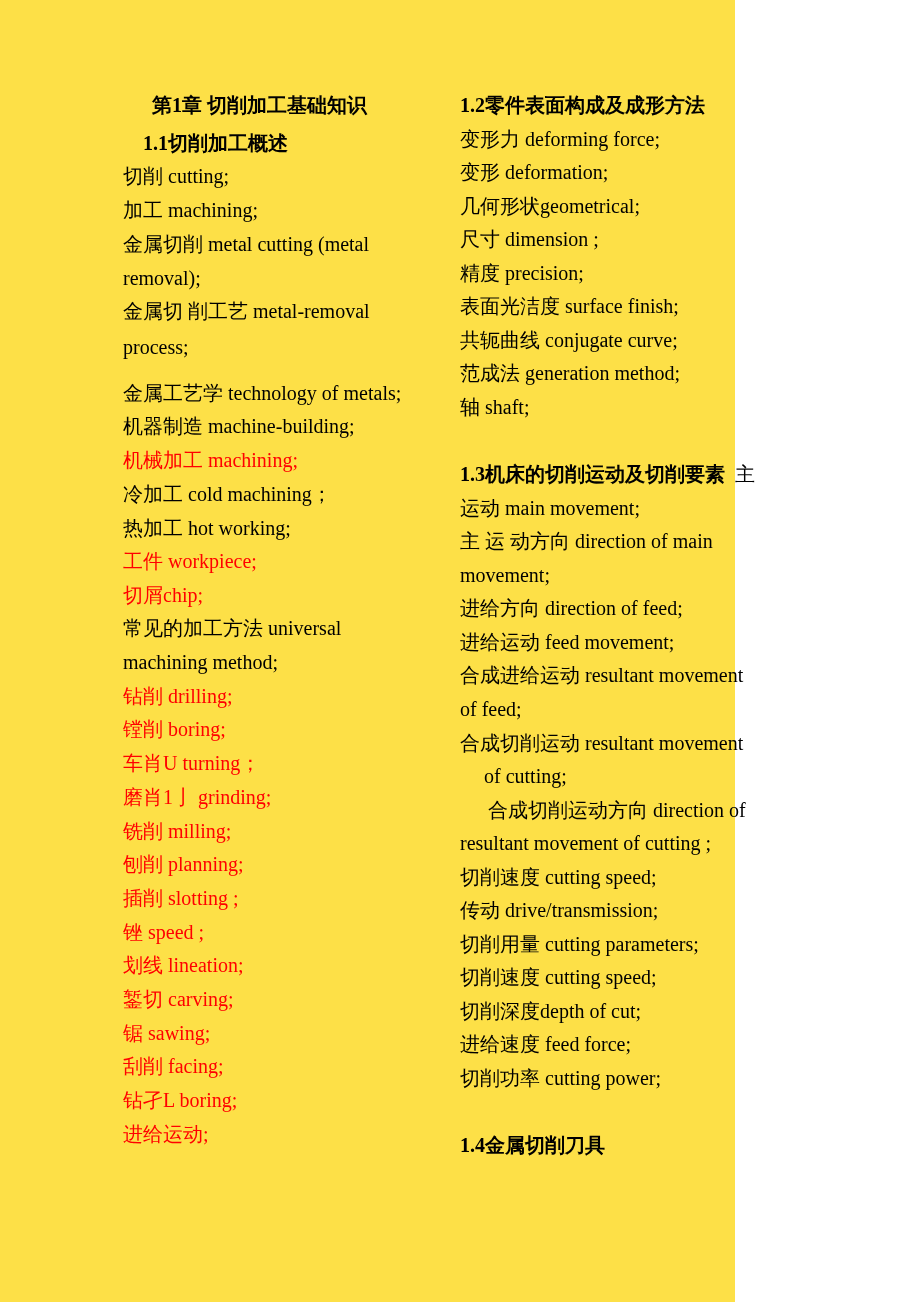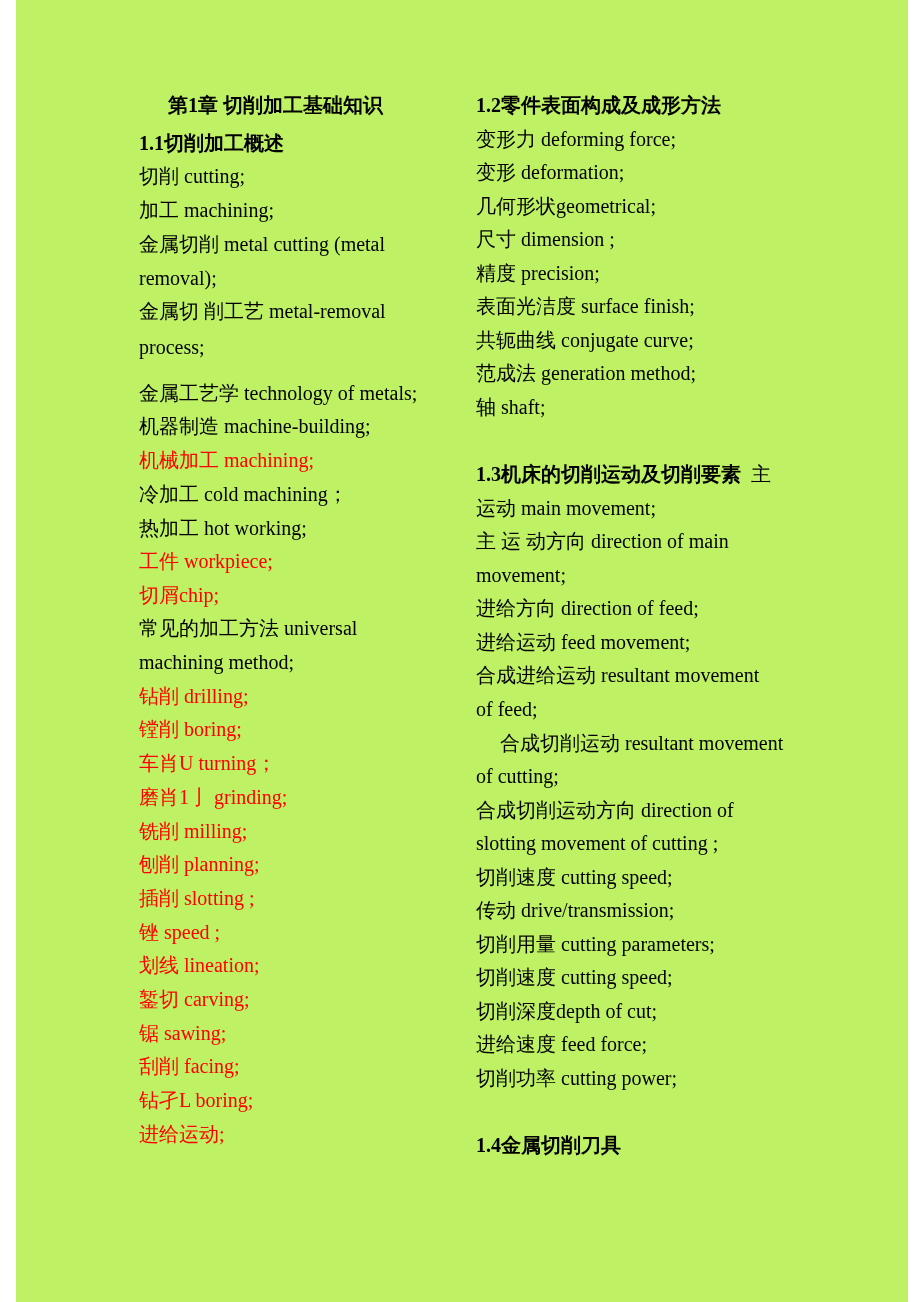--- a/index.html
+++ b/index.html
@@ -1,32 +1,32 @@
 <!DOCTYPE html>
 <html><head>
 <meta charset="utf-8">
 <style>
   html, body { margin: 0; padding: 0; background: #ffffff; }
   body { width: 920px; height: 1302px; position: relative; overflow: hidden;
          font-family: "Liberation Serif", "DejaVu Serif", serif; font-size: 20px; color: #000; }
-  .page { position: absolute; left: 16px; top: 0; width: 892px; height: 1302px; background: #bef264; }
+  .page { position: absolute; left: 0; top: 0; width: 735px; height: 1302px; background: #fde047; }
   .col { position: absolute; top: 0; }
   .col-left { left: 123px; width: 320px; }
   .col-right { left: 460px; width: 330px; }
   .line { position: absolute; left: 0; white-space: nowrap; line-height: 24px; height: 24px; transform: translateY(-50%); }
   .bold { font-weight: bold; }
   .red { color: #ff0000; }
 </style>
 </head>
 <body>
 
 <div class="page">
   <div class="col col-left" id="left-col">
       <div class="line bold" style="top: 105px; left: 29px;"><span>第1章  切削加工基础知识</span></div>
-      <div class="line bold" style="top: 143px;"><span>1.1切削加工概述</span></div>
+      <div class="line bold" style="top: 143px; margin-left: 20px;"><span>1.1切削加工概述</span></div>
       <div class="line" style="top: 176px;"><span>切削  cutting;</span></div>
       <div class="line" style="top: 210px;"><span>加工  machining;</span></div>
       <div class="line" style="top: 244px;"><span>金属切削  metal cutting (metal</span></div>
       <div class="line" style="top: 278px;"><span>removal);</span></div>
       <div class="line" style="top: 311px; text-align: center;"><span>金属切  削工艺  metal-removal</span></div>
       <div class="line" style="top: 347px;"><span>process;</span></div>
       <div class="line" style="top: 393px;"><span>金属工艺学  technology of metals;</span></div>
       <div class="line" style="top: 426px;"><span>机器制造  machine-building;</span></div>
       <div class="line red" style="top: 460px;"><span>机械加工  machining;</span></div>
       <div class="line" style="top: 494px;"><span>冷加工  cold machining；</span></div>
@@ -62,24 +62,24 @@
       <div class="line" style="top: 373px;"><span>范成法  generation method;</span></div>
       <div class="line" style="top: 407px;"><span>轴  shaft;</span></div>
       <div class="line bold" style="top: 474px; text-align: center;"><span>1.3机床的切削运动及切削要素</span><span style="font-weight: normal; white-space: pre;">  主</span></div>
       <div class="line" style="top: 508px;"><span>运动  main movement;</span></div>
       <div class="line" style="top: 541px;"><span>主  运  动方向  direction of main</span></div>
       <div class="line" style="top: 575px;"><span>movement;</span></div>
       <div class="line" style="top: 608px;"><span>进给方向  direction of feed;</span></div>
       <div class="line" style="top: 642px;"><span>进给运动  feed movement;</span></div>
       <div class="line" style="top: 675px;"><span>合成进给运动  resultant movement</span></div>
       <div class="line" style="top: 709px;"><span>of feed;</span></div>
-      <div class="line" style="top: 743px; margin-left: 24px;"><span>合成切削运动  resultant movement</span></div>
-      <div class="line" style="top: 776px;"><span>of cutting;</span></div>
-      <div class="line" style="top: 810px;"><span>合成切削运动方向  direction of</span></div>
-      <div class="line" style="top: 843px;"><span>slotting movement of cutting ;</span></div>
+      <div class="line" style="top: 743px;"><span>合成切削运动  resultant movement</span></div>
+      <div class="line" style="top: 776px; margin-left: 24px;"><span>of cutting;</span></div>
+      <div class="line" style="top: 810px; margin-left: 28px;"><span>合成切削运动方向  direction of</span></div>
+      <div class="line" style="top: 843px;"><span>resultant movement of cutting ;</span></div>
       <div class="line" style="top: 877px;"><span>切削速度  cutting speed;</span></div>
       <div class="line" style="top: 910px;"><span>传动  drive/transmission;</span></div>
       <div class="line" style="top: 944px;"><span>切削用量  cutting parameters;</span></div>
       <div class="line" style="top: 977px;"><span>切削速度  cutting speed;</span></div>
       <div class="line" style="top: 1011px;"><span>切削深度depth of cut;</span></div>
       <div class="line" style="top: 1044px;"><span>进给速度  feed force;</span></div>
       <div class="line" style="top: 1078px;"><span>切削功率  cutting power;</span></div>
       <div class="line bold" style="top: 1145px;"><span>1.4金属切削刀具</span></div>
     </div>
 </div>

